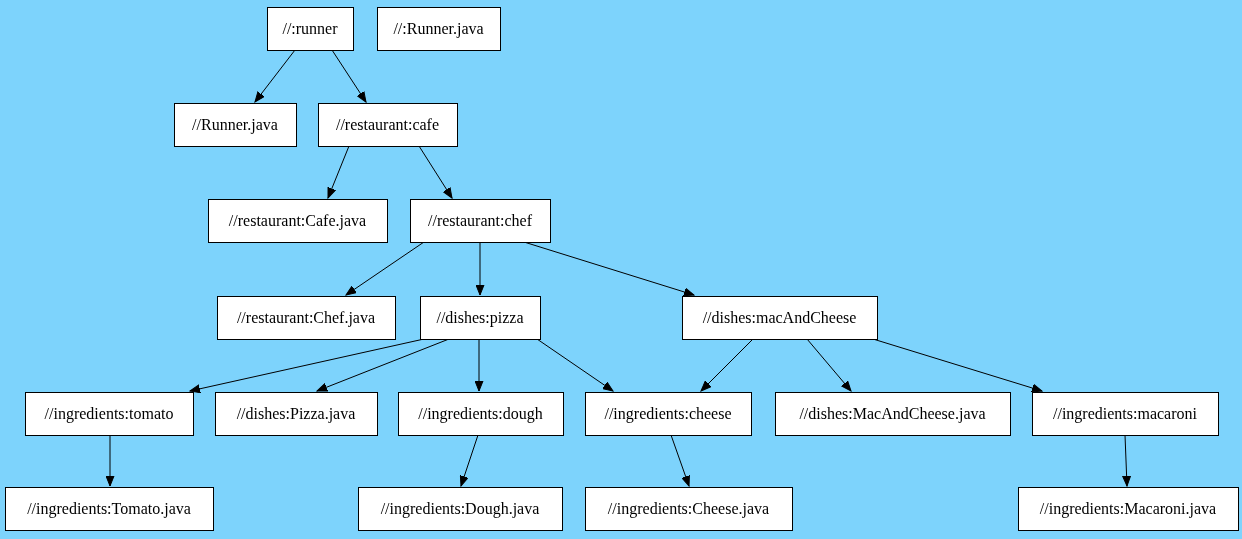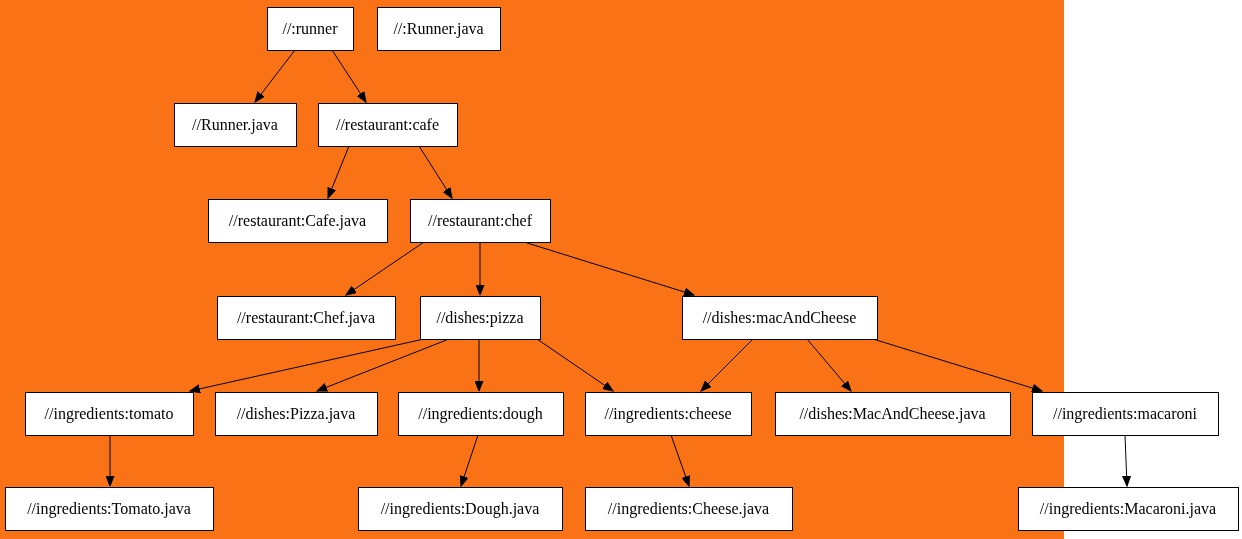--- a/index.html
+++ b/index.html
@@ -2,23 +2,23 @@
 <html><head>
 <meta charset="utf-8">
 <style>
   html, body {
     margin: 0;
     padding: 0;
     background: #ffffff;
   }
   .canvas {
     position: relative;
-    width: 1064px;
+    width: 1242px;
     height: 539px;
-    background: #f97316;
+    background: #7dd3fc;
     font-family: "Liberation Serif", "DejaVu Serif", serif;
   }
   svg text {
     font-family: "Liberation Serif", "DejaVu Serif", serif;
     font-size: 16px;
     fill: #000000;
   }
   svg rect.node-box {
     fill: #ffffff;
     stroke: #000000;

